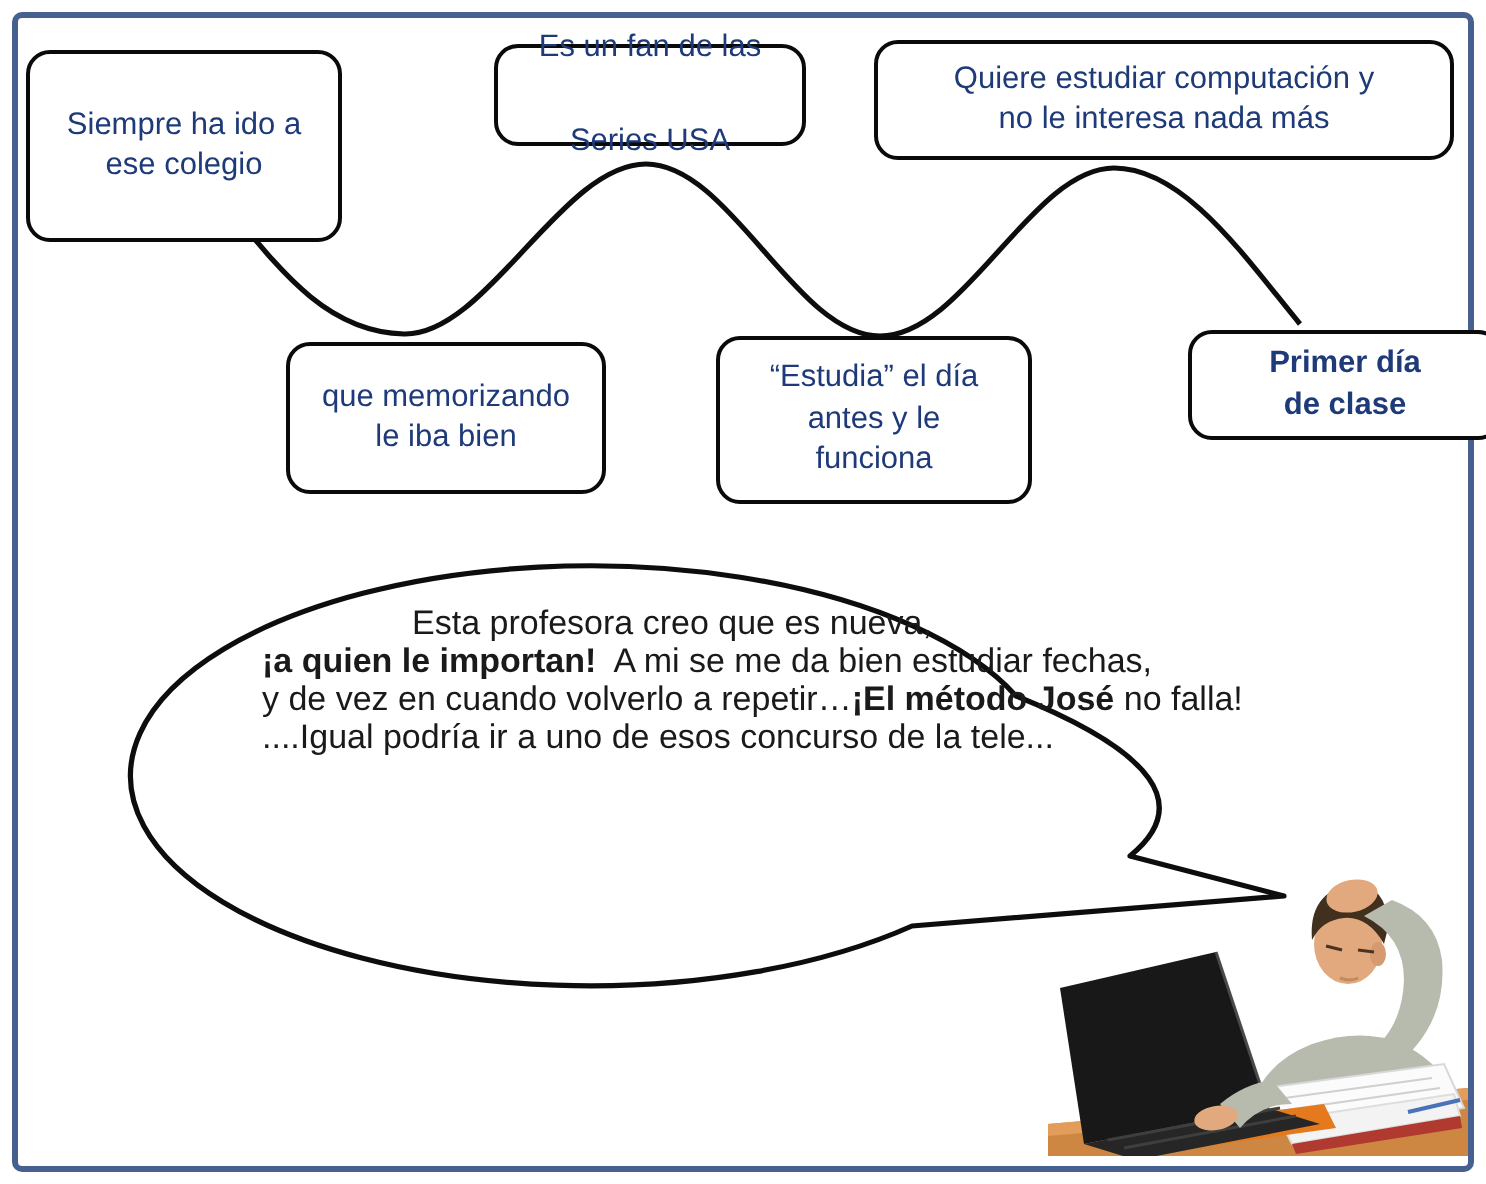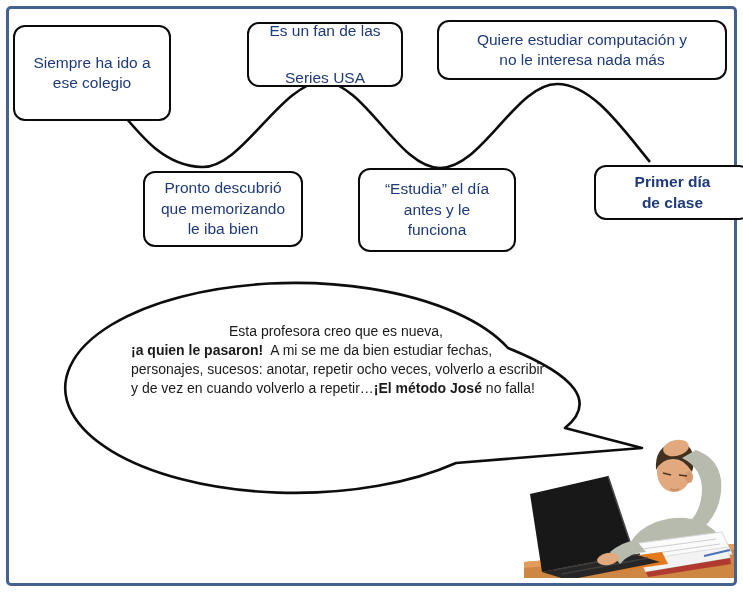--- a/index.html
+++ b/index.html
@@ -14,29 +14,29 @@
   .overlay-svg{position:absolute;left:0;top:0;width:743px;height:592px;z-index:2;pointer-events:none;}
   .photo{position:absolute;left:523px;top:428px;width:212px;height:150px;z-index:1;}
   .story-box{
     position:absolute;box-sizing:border-box;background:#ffffff;
     border:2.5px solid #0a0a0a;border-radius:12px;
     display:flex;flex-direction:column;justify-content:center;align-items:center;
     text-align:center;color:#1e3a78;font-size:15.5px;line-height:1.32;z-index:3;
   }
   .bubble-text{
     position:absolute;left:131px;top:302px;width:410px;z-index:4;
-    color:#1a1a1a;font-size:14px;line-height:19px;margin-top:20px;
+    color:#1a1a1a;font-size:17px;line-height:19px;
   }
   .bubble-text .ln{white-space:nowrap;}
   .bubble-text .ln.center{text-align:center;}
   .u{text-decoration:underline;}
   .b{font-weight:bold;}
   .bu{font-weight:bold;}
   #b1{left:13px;top:25px;width:158px;height:96px;}
-  #b2{left:247px;top:22px;width:156px;height:65px;gap:26px;}
+  #b2{left:247px;top:22px;width:156px;height:51px;gap:26px;}
   #b3{left:437px;top:20px;width:290px;height:60px;}
   #b4{left:143px;top:171px;width:160px;height:76px;}
   #b5{left:358px;top:168px;width:158px;height:84px;}
   #b6{left:594px;top:165px;width:157px;height:55px;font-weight:bold;}
 </style>
 </head>
 <body>
 
 <div class="frame"></div>
 
@@ -88,32 +88,31 @@
 </div>
 <div class="story-box" id="b2">
   <div>Es un fan de las</div>
   <div>Series USA</div>
 </div>
 <div class="story-box" id="b3">
   <div>Quiere estudiar computación y</div>
   <div>no le interesa nada más</div>
 </div>
 <div class="story-box" id="b4">
-  <div>Pronto descubrió</div>
   <div>que memorizando</div>
   <div>le iba bien</div>
 </div>
 <div class="story-box" id="b5">
   <div>“Estudia” el día</div>
   <div>antes y le</div>
   <div>funciona</div>
 </div>
 <div class="story-box" id="b6">
   <div>Primer día</div>
   <div>de clase</div>
 </div>
 
 <div class="bubble-text">
   <div class="ln center"><span>Esta profesora creo que es nueva,</span></div>
-  <div class="ln"><span class="b">¡a quien le pasaron!</span><span>&nbsp; A mi se me da bien estudiar fechas,</span></div>
-  <div class="ln"><span>personajes, sucesos: anotar, repetir ocho veces, volverlo a escribir</span></div>
+  <div class="ln"><span class="b">¡a quien le importan!</span><span>&nbsp; A mi se me da bien estudiar fechas,</span></div>
   <div class="ln"><span>y de vez en cuando volverlo a repetir…</span><span class="b">¡El </span><span class="bu">método José</span><span> no falla!</span></div>
+  <div class="ln"><span>....Igual podría ir a uno de esos concurso de la tele...</span></div>
 </div>
 
 </body></html>

